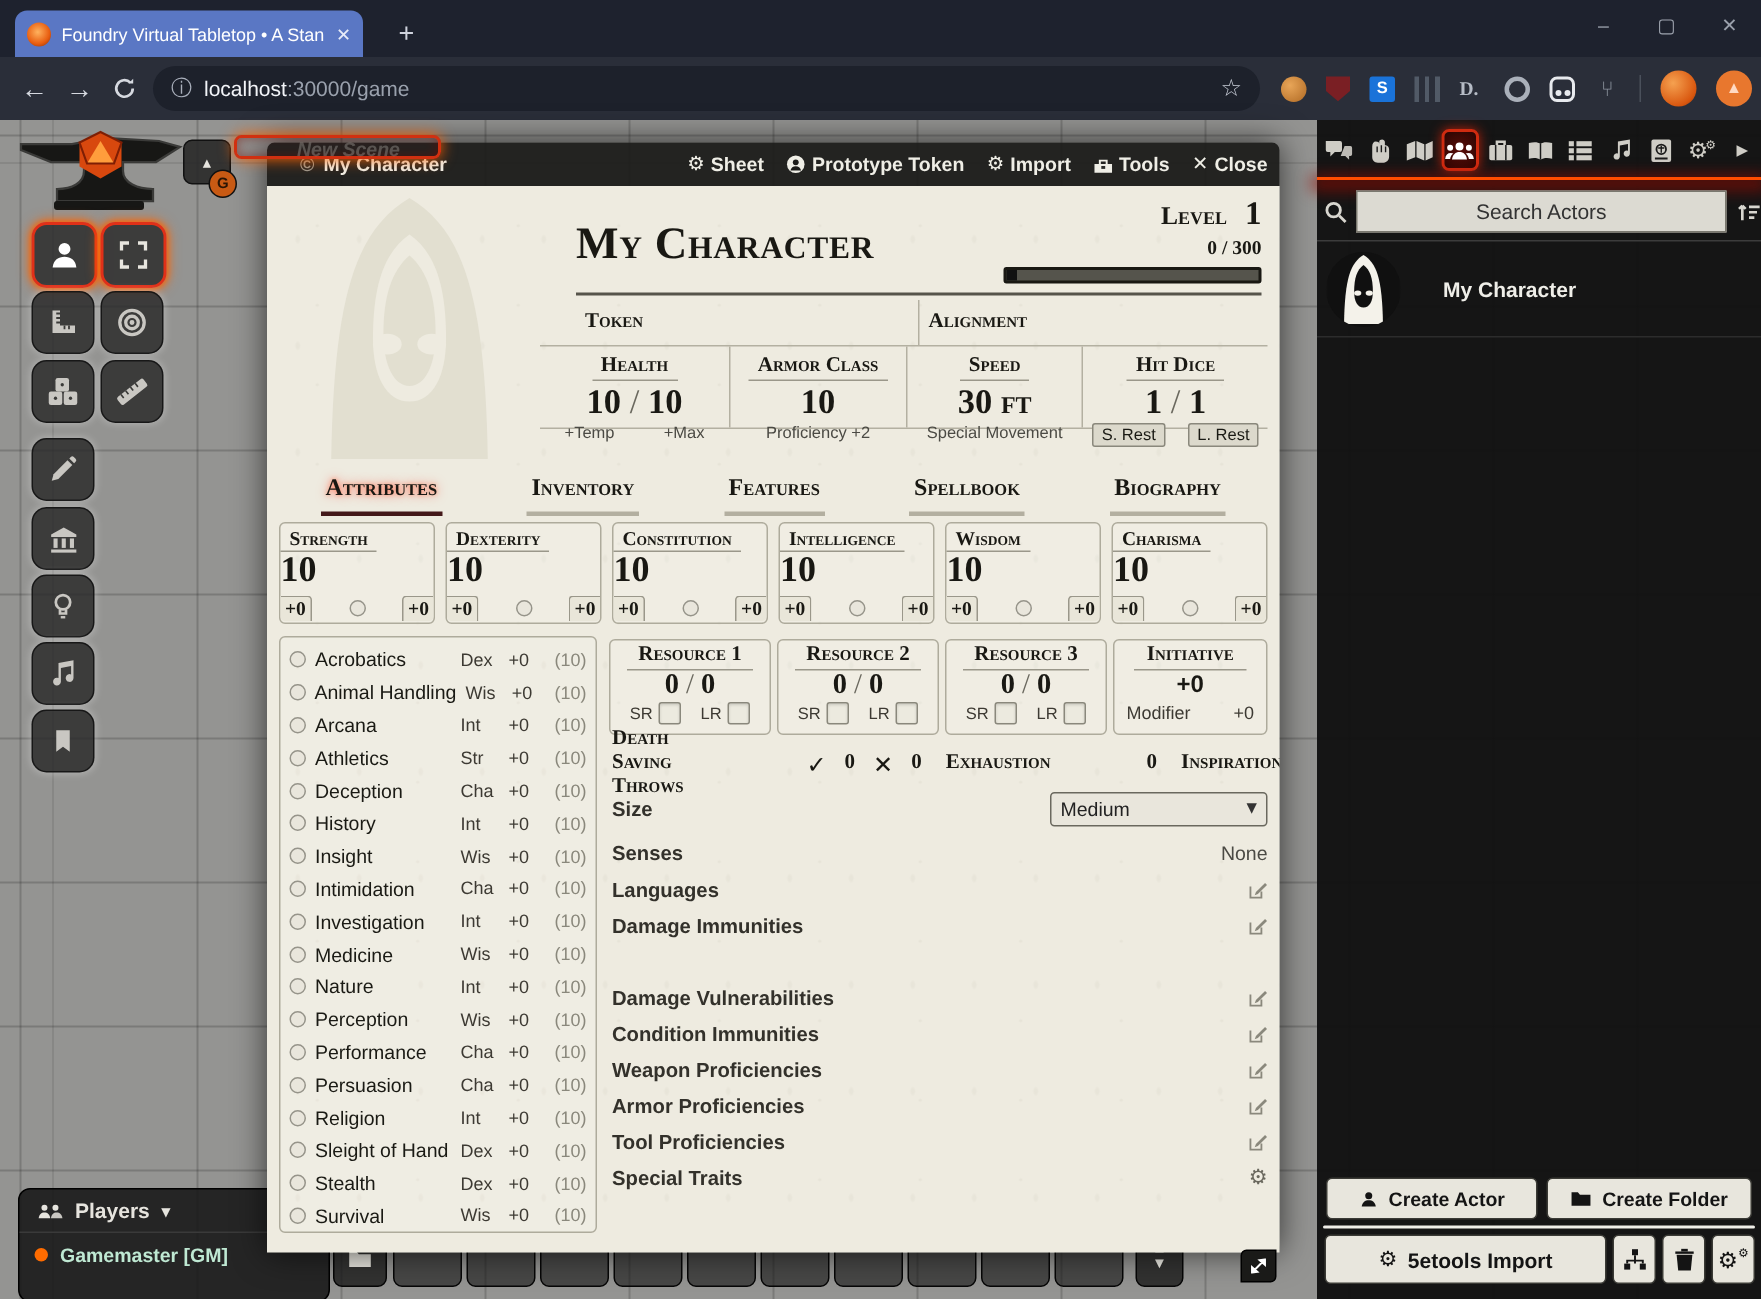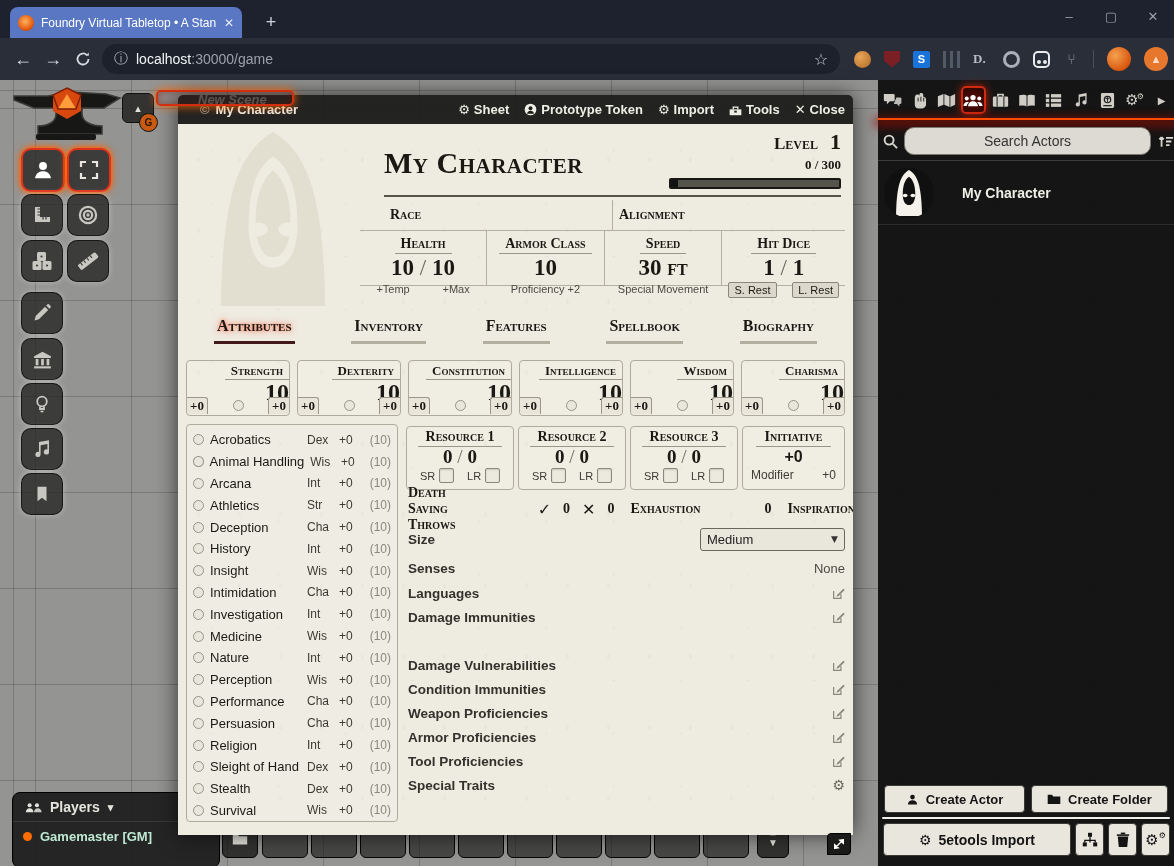--- a/index.html
+++ b/index.html
@@ -73,21 +73,21 @@
   #hb-page .dim{opacity:.35;}
 
   
   #sidebar{position:absolute;left:878px;top:0;width:296px;height:786px;background:rgba(16,16,16,.96);color:#c8c6c0;}
   .sbtabs{position:absolute;left:0;top:4px;width:296px;height:32px;display:flex;align-items:center;}
   .sbtab{width:26px;height:28px;margin-left:2px;display:flex;align-items:center;justify-content:center;color:#cfcdc6;}
   .sbtab.active{border:2px solid #d02b10;border-radius:5px;background:radial-gradient(circle,#5a0d08,#2a0502);box-shadow:0 0 8px #b8200a;color:#fff;box-sizing:border-box;}
   #sb-hl-line{position:absolute;left:0;top:38px;width:296px;height:2px;background:#ff4d00;box-shadow:0 3px 10px 4px rgba(150,10,0,.65);}
   .sbsearch{position:absolute;left:0;top:46px;width:296px;height:30px;display:flex;align-items:center;}
   .sbsearch .mag{margin-left:5px;color:#d8d6cf;}
-  #search-actors{width:244px;height:24px;margin-left:6px;background:#dcdad2;border:1px solid #7a786f;border-radius:10px;
+  #search-actors{width:244px;height:24px;margin-left:6px;background:#dcdad2;border:1px solid #7a786f;border-radius:0;
                  text-align:center;font-size:14px;color:#222;font-family:"Liberation Sans",sans-serif;}
   #search-actors::placeholder{color:#333;opacity:1;}
   .sbsearch .sort{margin-left:7px;color:#d8d6cf;}
   #sb-div{position:absolute;left:0;top:80px;width:296px;height:1px;background:#3c3c3c;}
   .actor-row{position:absolute;left:0;top:82px;width:296px;height:62px;display:flex;align-items:center;gap:28px;border-bottom:1px solid #2c2c2c;}
   .actor-ava{width:50px;height:50px;margin-left:6px;border-radius:50%;overflow:hidden;background:#141414;flex:0 0 50px;}
   .actor-name{font-size:14px;font-weight:bold;color:#efeee8;}
   .sb-btn{background:#e8e6dd;border:1px solid #3a3a35;border-radius:4px;color:#141414;font-size:13px;font-weight:bold;
           display:flex;align-items:center;justify-content:center;gap:7px;box-sizing:border-box;}
   #btn-create-actor{position:absolute;left:6px;top:705px;width:141px;height:28px;}
@@ -135,21 +135,21 @@
   .rest-btns{display:flex;justify-content:space-between;padding:1px 6px 0;}
   .rest-btn{font-size:11px;color:#1a1a14;background:#dcd9cc;border:1px solid #8a887c;border-radius:2px;padding:1px 5px;}
 
   
   #sheet-tabs{position:absolute;left:8px;top:193px;width:659px;height:27px;display:flex;justify-content:space-between;padding:0 28px;box-sizing:border-box;}
   .stab{font-size:16px;font-weight:bold;padding:0 3px 2px;border-bottom:3px solid #b3afa0;}
   .stab.active{border-bottom-color:#44191a;text-shadow:0 0 7px #ff6a5e,0 0 3px #ff9a6e;}
 
   
   #abilities{position:absolute;left:8px;top:224px;width:659px;height:68px;display:flex;gap:7px;}
-  .abil{flex:1;border:1px solid #aeab9c;border-radius:4px;position:relative;text-align:right;background:rgba(255,255,255,.12);margin-top:12px;}
+  .abil{flex:1;border:1px solid #aeab9c;border-radius:4px;position:relative;text-align:left;background:rgba(255,255,255,.12);}
   .abil .aname{font-size:13px;font-weight:bold;display:inline-block;border-bottom:1px solid #9a978a;padding:1px 6px 0;margin-top:1px;white-space:nowrap;}
   .abil .ascore{font-size:24px;font-weight:bold;font-family:"Liberation Serif",serif;line-height:24px;}
   .abil .abot{position:absolute;left:0;right:0;bottom:0;height:20px;display:flex;align-items:center;justify-content:space-between;}
   .mini{font-size:13px;font-weight:bold;font-family:"Liberation Serif",serif;background:#e9e6d9;border:1px solid #9a978a;padding:0 3px;line-height:16px;}
   .mini.l{border-left:0;border-bottom:0;border-radius:0 3px 0 3px;}
   .mini.r{border-right:0;border-bottom:0;border-radius:3px 0 3px 0;}
   .radio{width:11px;height:11px;border:1px solid #96948a;border-radius:50%;background:#e9e6dc;box-sizing:border-box;}
 
   
   #skills{position:absolute;left:8px;top:300px;width:212px;height:398px;border:1px solid #aeab9c;border-radius:4px;box-sizing:border-box;
@@ -430,21 +430,21 @@
         <span class="lvl-label">Level</span><span class="lvl-val">1</span>
       </div>
       <div id="xp-text">0 / 300</div>
       <div id="xp-bar">
           <i></i>
         </div>
       <div id="name-hr"></div>
 
       <div class="fieldrow">
         <div class="fieldcell">
-            <span class="flabel serif">Race</span>
+            <span class="flabel serif">Token</span>
           </div>
         <div class="fieldcell">
             <span class="flabel serif">Alignment</span>
           </div>
       </div>
 
       <div id="statrow">
         <div class="statcol" style="flex:1.08;">
           <span class="stat-label serif">Health</span>
           <div class="stat-val"><span>10</span> <span class="slash">/</span> <span>10</span></div>

